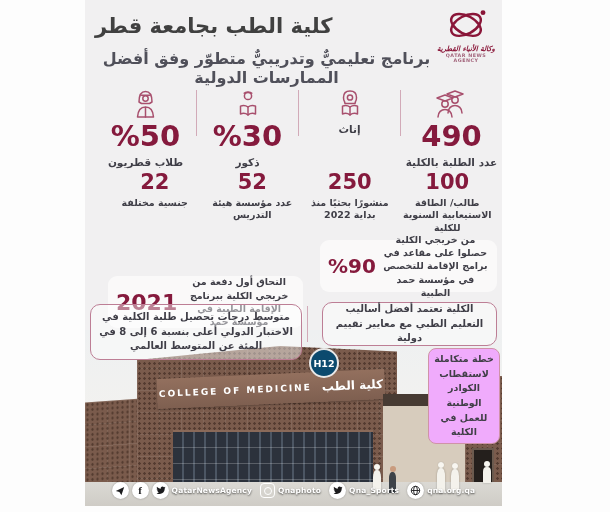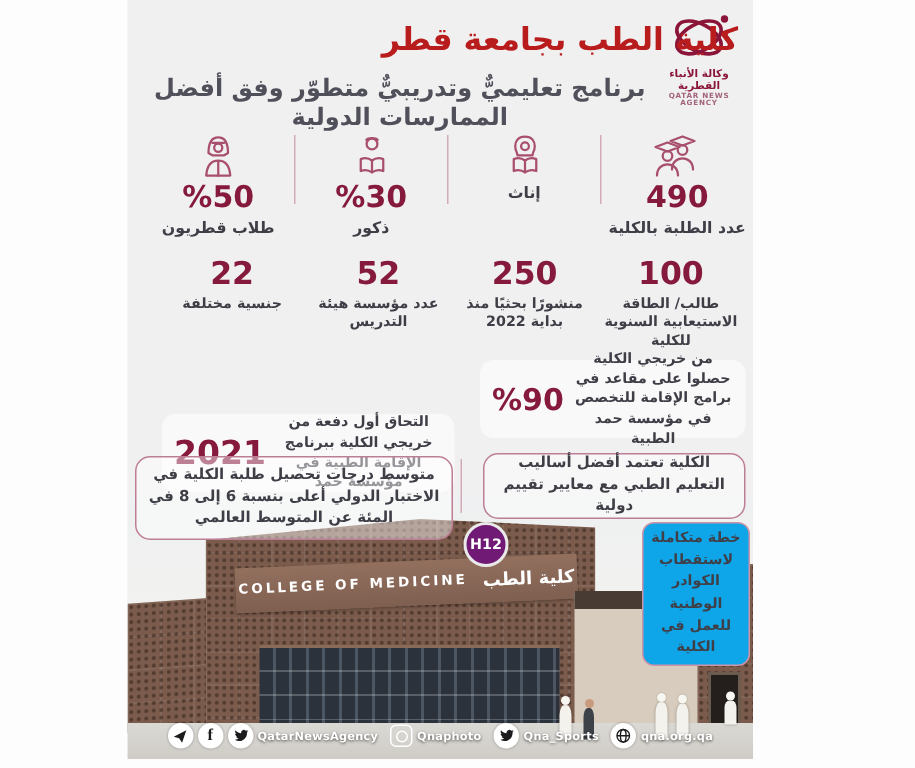--- a/index.html
+++ b/index.html
@@ -2,33 +2,33 @@
 <html lang="ar"><head>
 <meta charset="utf-8">
 <style>
   * { margin:0; padding:0; box-sizing:border-box; }
   body { font-family:"DejaVu Sans", sans-serif; background:#ffffff; }
   .canvas { position:relative; width:610px; height:512px; background:#fdfdfd; overflow:hidden; }
   .content { position:absolute; left:85px; top:0; width:417px; height:506px; background:#f1f0f1; }
 
   
   .qna-logo { position:absolute; top:7px; right:3px; width:66px; text-align:center; }
-  .qna-ar { font-size:7px; font-weight:700; color:#8A1538; direction:rtl; line-height:1.2; }
+  .qna-ar { font-size:7px; font-weight:700; color:#8A1538; direction:rtl; line-height:1.2;font-style:italic; }
   .qna-en { font-size:4.8px; letter-spacing:.5px; color:#a2627a; font-weight:700; }
-  .title { position:absolute; top:14px; left:10px; right:10px; text-align:right;
-           font-size:21px; font-weight:800; color:#b91c1c; direction:rtl; }
+  .title { position:absolute; top:14px; left:10px; right:10px; text-align:left;
+           font-size:21px; font-weight:800; color:#404040; direction:rtl; }
   .subtitle { position:absolute; top:49px; left:2px; right:56px; text-align:center;
               font-size:16px; font-weight:600; color:#50505a; direction:rtl; }
 
   
   .row1 { position:absolute; top:86px; left:0; right:0; display:flex; direction:rtl; padding:0 0 0 10px; }
   .row2 { position:absolute; top:170px; left:0; right:0; display:flex; direction:rtl; padding:0 6px 0 21px; }
   .stat { flex:1; text-align:center; }
   .icon-box { height:34px; display:flex; align-items:flex-end; justify-content:center; }
-  .stat-value { font-size:20px; font-weight:800; color:#851a3d; line-height:1.15; }
+  .stat-value { font-size:29px; font-weight:800; color:#851a3d; line-height:1.15; }
   .row2 .stat-value { font-size:21px; }
   .stat-label { font-size:10.5px; font-weight:700; color:#3f3e47; direction:rtl; margin-top:3px; line-height:1.3; }
   .row2 .stat-label { font-size:9.5px; }
   .col-divider { width:1px; background:#d2aab8; height:46px; margin-top:4px; }
 
   
   .hbox { position:absolute; background:#faf9f9; border-radius:9px; display:flex; direction:rtl;
           align-items:center; justify-content:center; gap:6px; padding:4px 8px; }
   .hbox-90 { left:235px; top:240px; width:177px; height:52px; }
   .hbox-2021 { left:23px; top:240px; width:195px; height:52px;margin-top:36px; }
@@ -56,21 +56,21 @@
   .wall-left { position:absolute; left:0; top:70px; width:70px; height:86px; transform:skewY(-4deg); }
   .bldg-main { position:absolute; left:52px; top:16px; width:260px; height:140px;
                clip-path:polygon(0 10%, 55% 0, 100% 4%, 100% 100%, 0 100%); }
   .sign-band { position:absolute; left:72px; top:44px; width:228px; height:30px;
                background:linear-gradient(#93705e,#7e5f50); transform:rotate(-2.5deg);
                display:flex; align-items:center; justify-content:center; gap:10px; color:#fff;
                box-shadow:0 1px 2px rgba(0,0,0,.25); }
   .sign-en { font-size:9px; letter-spacing:2px; font-weight:600; }
   .sign-ar { font-size:12px; font-weight:700; direction:rtl; }
   .h12-badge { position:absolute; left:224px; top:18px; width:30px; height:30px; border-radius:50%;
-               background:#701a75; border:2px solid #e9e9e9; color:#fff; font-size:9.5px; font-weight:800;
+               background:#0c4a6e; border:2px solid #e9e9e9; color:#fff; font-size:9.5px; font-weight:800;
                display:flex; align-items:center; justify-content:center; }
   .glass { position:absolute; left:88px; top:100px; width:200px; height:56px;
            background:repeating-linear-gradient(90deg,#2c323c 0 9px,#4c5663 9px 11px);
            border-top:2px solid #8a6a59; }
   .glass::after { content:""; position:absolute; inset:0;
            background:repeating-linear-gradient(180deg, transparent 0 15px, rgba(255,255,255,.22) 15px 16px); }
   .canopy-right { position:absolute; left:298px; top:64px; width:86px; height:92px; background:#d7ccbd; }
   .fascia { height:12px; background:#473b33; }
   .entry { margin:6px 8px 0; height:42px; background:linear-gradient(#201d1b,#3a352f);
            background-image:repeating-linear-gradient(90deg, transparent 0 18px, rgba(215,204,189,.5) 18px 21px); }
@@ -78,21 +78,21 @@
   .door-right { position:absolute; left:387px; top:118px; width:22px; height:40px; background:#241f1c; border:2px solid #6b5a4e; }
   .ground { position:absolute; left:0; top:152px; width:100%; height:24px; background:linear-gradient(#dbd9d4,#cfccc6); }
   .person { position:absolute; border-radius:40% 40% 8% 8% / 30% 30% 4% 4%; }
   .person::after { content:""; position:absolute; top:-6px; left:50%; transform:translateX(-50%);
                    width:6px; height:6px; border-radius:50%; }
   .p-white { background:#f4f2ec; width:8px; box-shadow:0 0 2px rgba(0,0,0,.3); }
   .p-white::after { background:#f8f6f0; box-shadow:0 0 1px rgba(0,0,0,.3); }
   .p-dark { background:#3d4248; width:7px; }
   .p-dark::after { background:#c99b7e; }
 
-  .plan-box { position:absolute; left:343px; top:18px; width:72px; height:96px; background:#0ea5e9;
+  .plan-box { position:absolute; left:343px; top:18px; width:72px; height:96px; background:#f0abfc;
               border:1px solid #cf93a8; border-radius:8px; display:flex; align-items:center; justify-content:center;
               text-align:center; font-size:9.5px; font-weight:700; color:#403f47; direction:rtl;
               padding:4px; line-height:1.55; z-index:4; }
 
   
   .social-bar { position:absolute; left:0; right:0; bottom:7px; display:flex; align-items:center;
                 justify-content:center; gap:8px; z-index:5; }
   .sgroup { display:flex; align-items:center; gap:3px; }
   .sicon { width:17px; height:17px; border-radius:50%; background:#fff; display:flex; align-items:center;
            justify-content:center; color:#1c1c1e; box-shadow:0 0 2px rgba(0,0,0,.3); }

